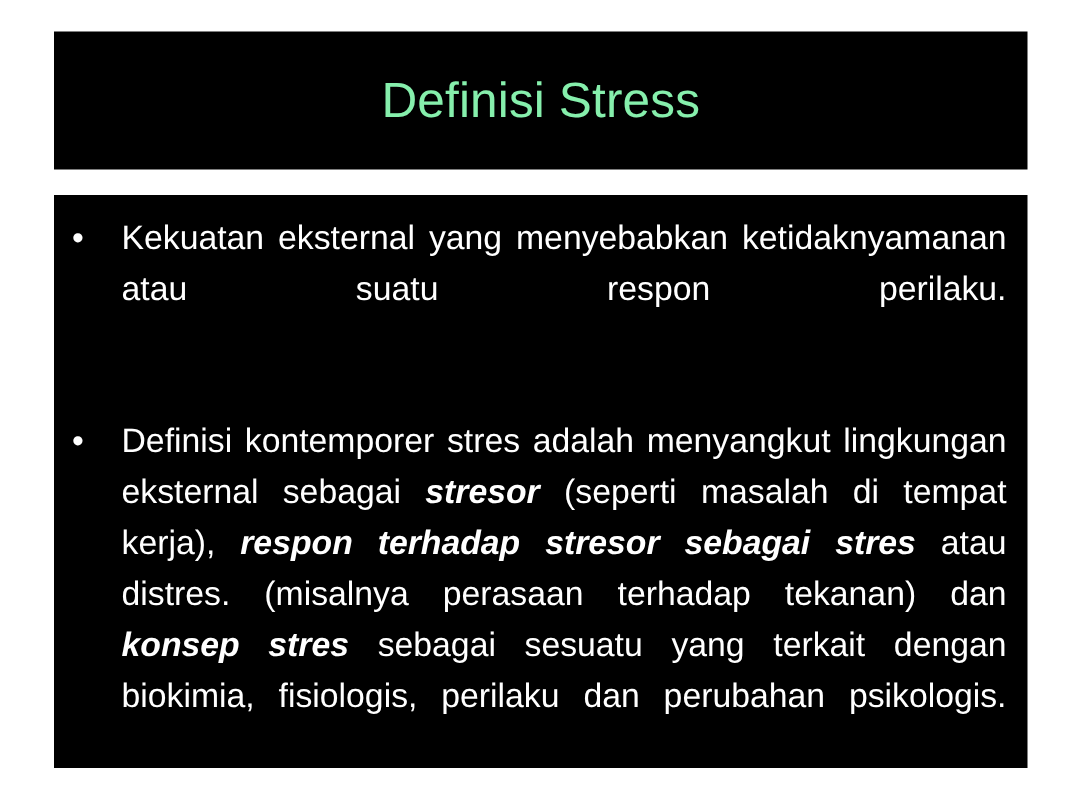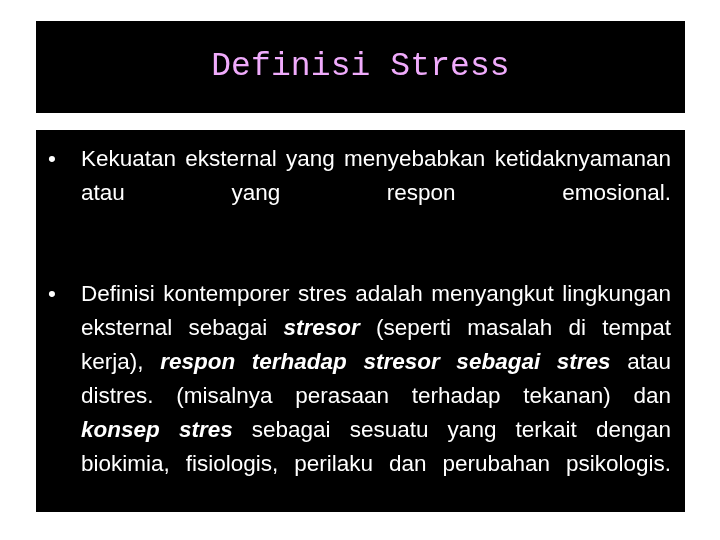--- a/index.html
+++ b/index.html
@@ -32,28 +32,27 @@
     top: 21px;
     width: 649px;
     height: 92px;
     background: #000000;
     display: flex;
     align-items: center;
     justify-content: center;
     box-sizing: border-box;
   }
   .title-text {
-    color: #f0abfc;
+    color: #86efac;
     font-size: 33px;
     line-height: 38px;
     font-weight: normal;
     letter-spacing: 0.1px;
     text-align: center;
     white-space: nowrap;
-    font-family: Liberation Mono, monospace;
   }
 
   
   .body-box {
     position: absolute;
     left: 36px;
     top: 130px;
     width: 649px;
     height: 382px;
     background: #000000;
@@ -114,21 +113,21 @@
 
   <div class="title-box">
     <div class="title-text">Definisi Stress</div>
   </div>
 
   <div class="body-box">
     <ul class="bullet-list">
 
       <li class="bullet-item">
         <span class="bullet-marker">•</span>
-        <span class="para"><span>Kekuatan eksternal yang menyebabkan ketidaknyamanan atau yang respon emosional.</span></span>
+        <span class="para"><span>Kekuatan eksternal yang menyebabkan ketidaknyamanan atau suatu respon perilaku.</span></span>
       </li>
 
       <li class="bullet-item">
         <span class="bullet-marker">•</span>
         <span class="para"><span>Definisi kontemporer stres adalah menyangkut lingkungan eksternal sebagai </span><span class="b">stresor</span><span> (seperti masalah di tempat kerja), </span><span class="b">respon terhadap stresor sebagai stres</span><span> atau distres. (misalnya perasaan terhadap tekanan) dan </span><span class="b">konsep stres</span><span> sebagai sesuatu yang terkait dengan biokimia, fisiologis, perilaku dan perubahan psikologis.</span></span>
       </li>
 
     </ul>
   </div>
 

